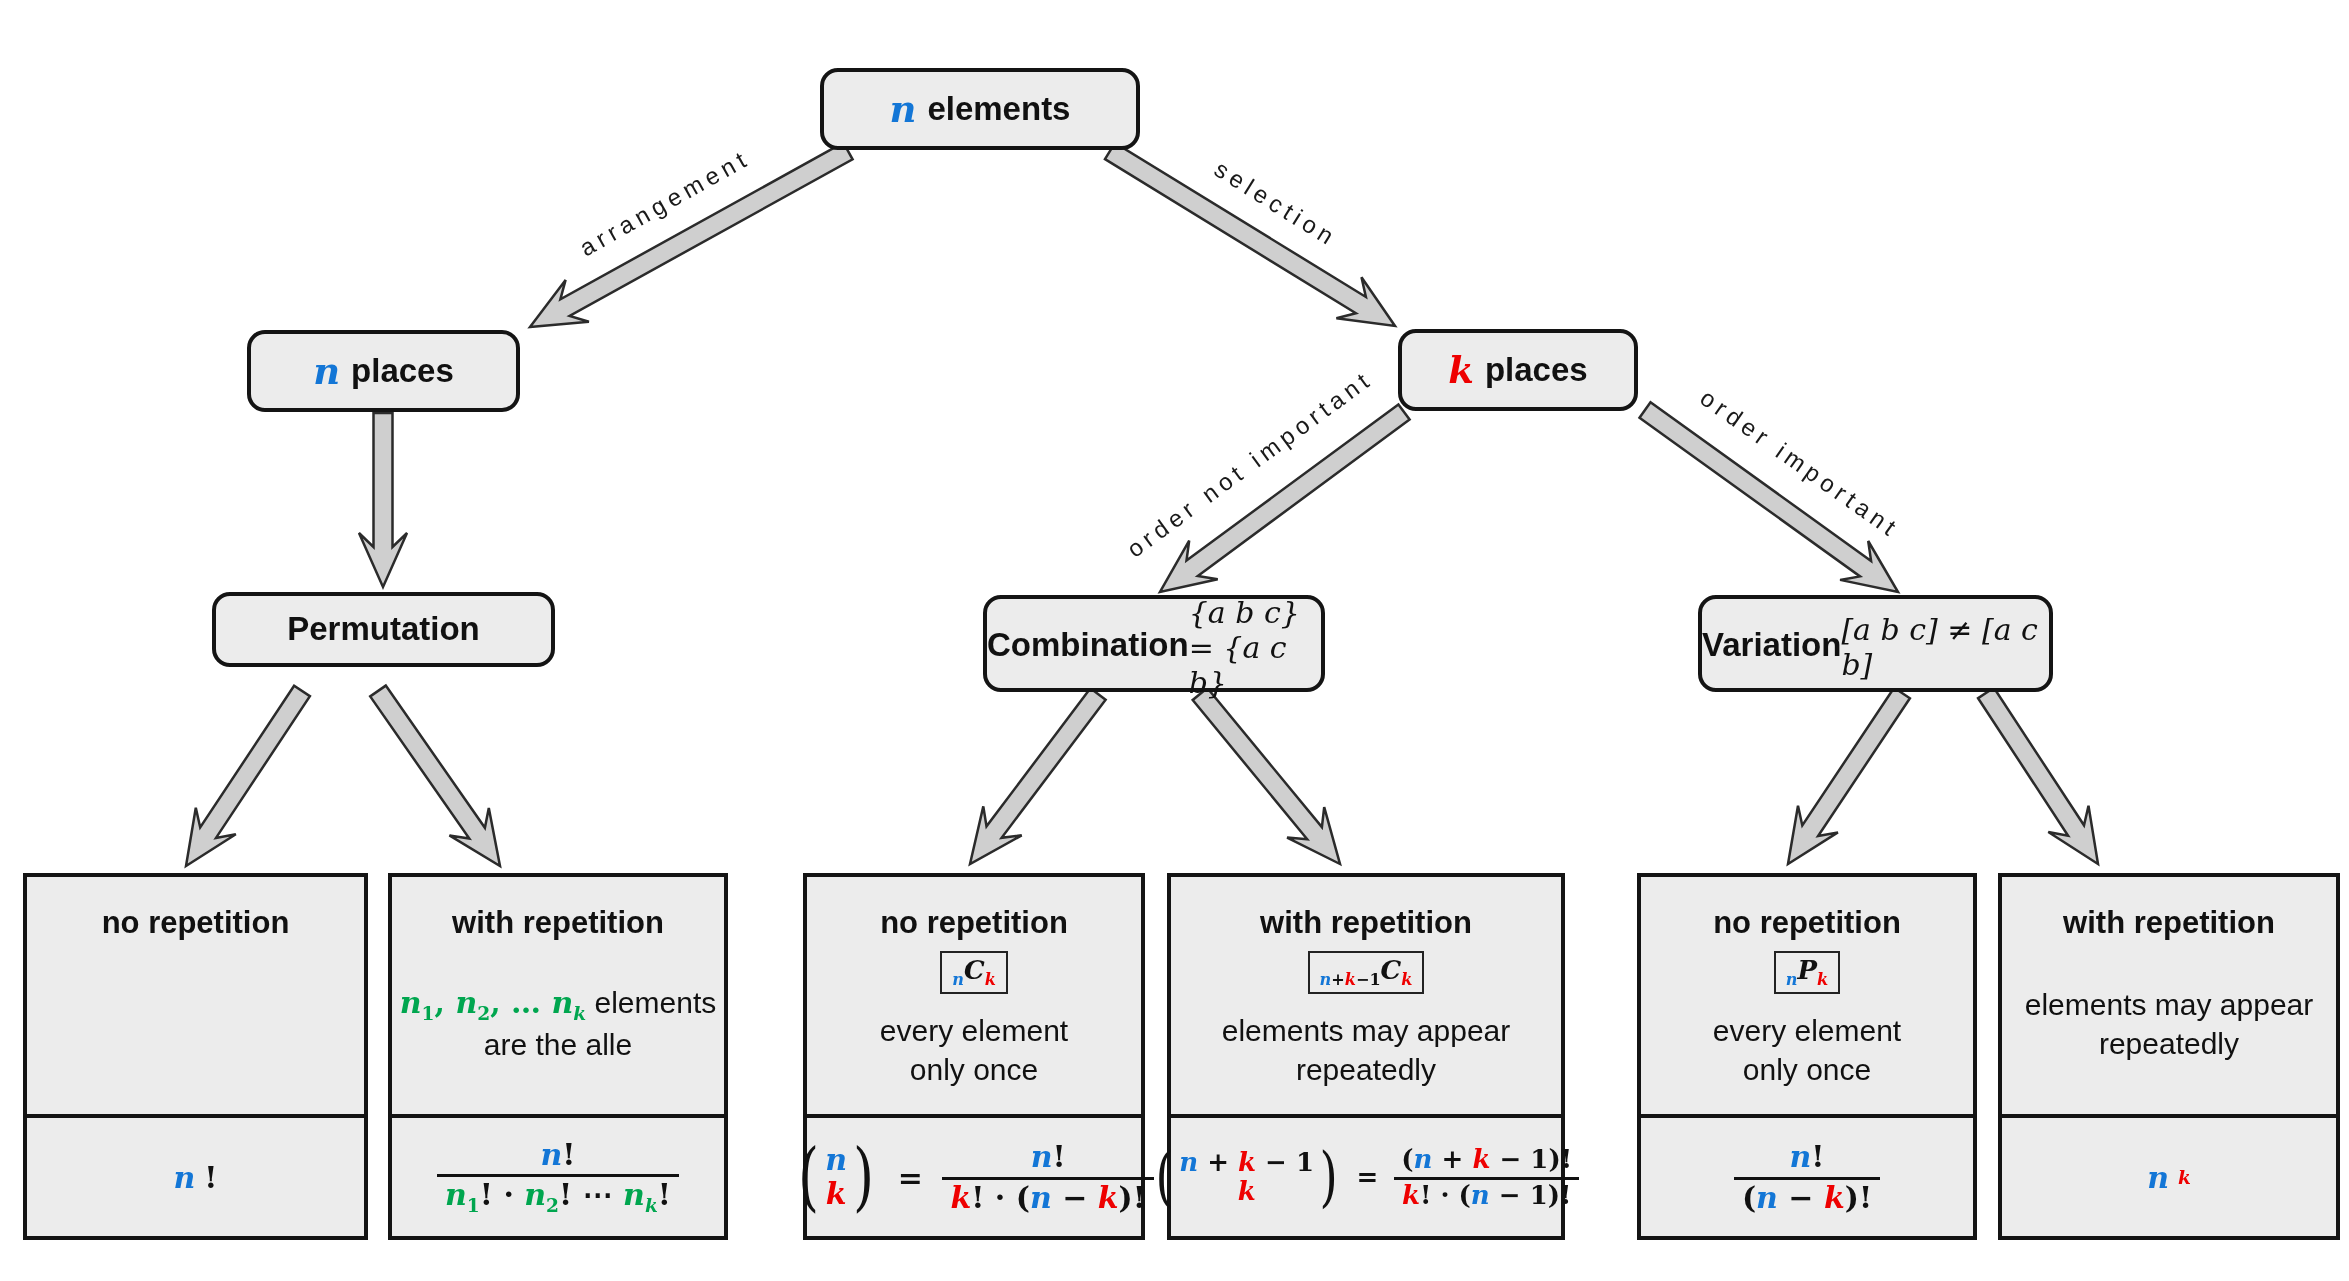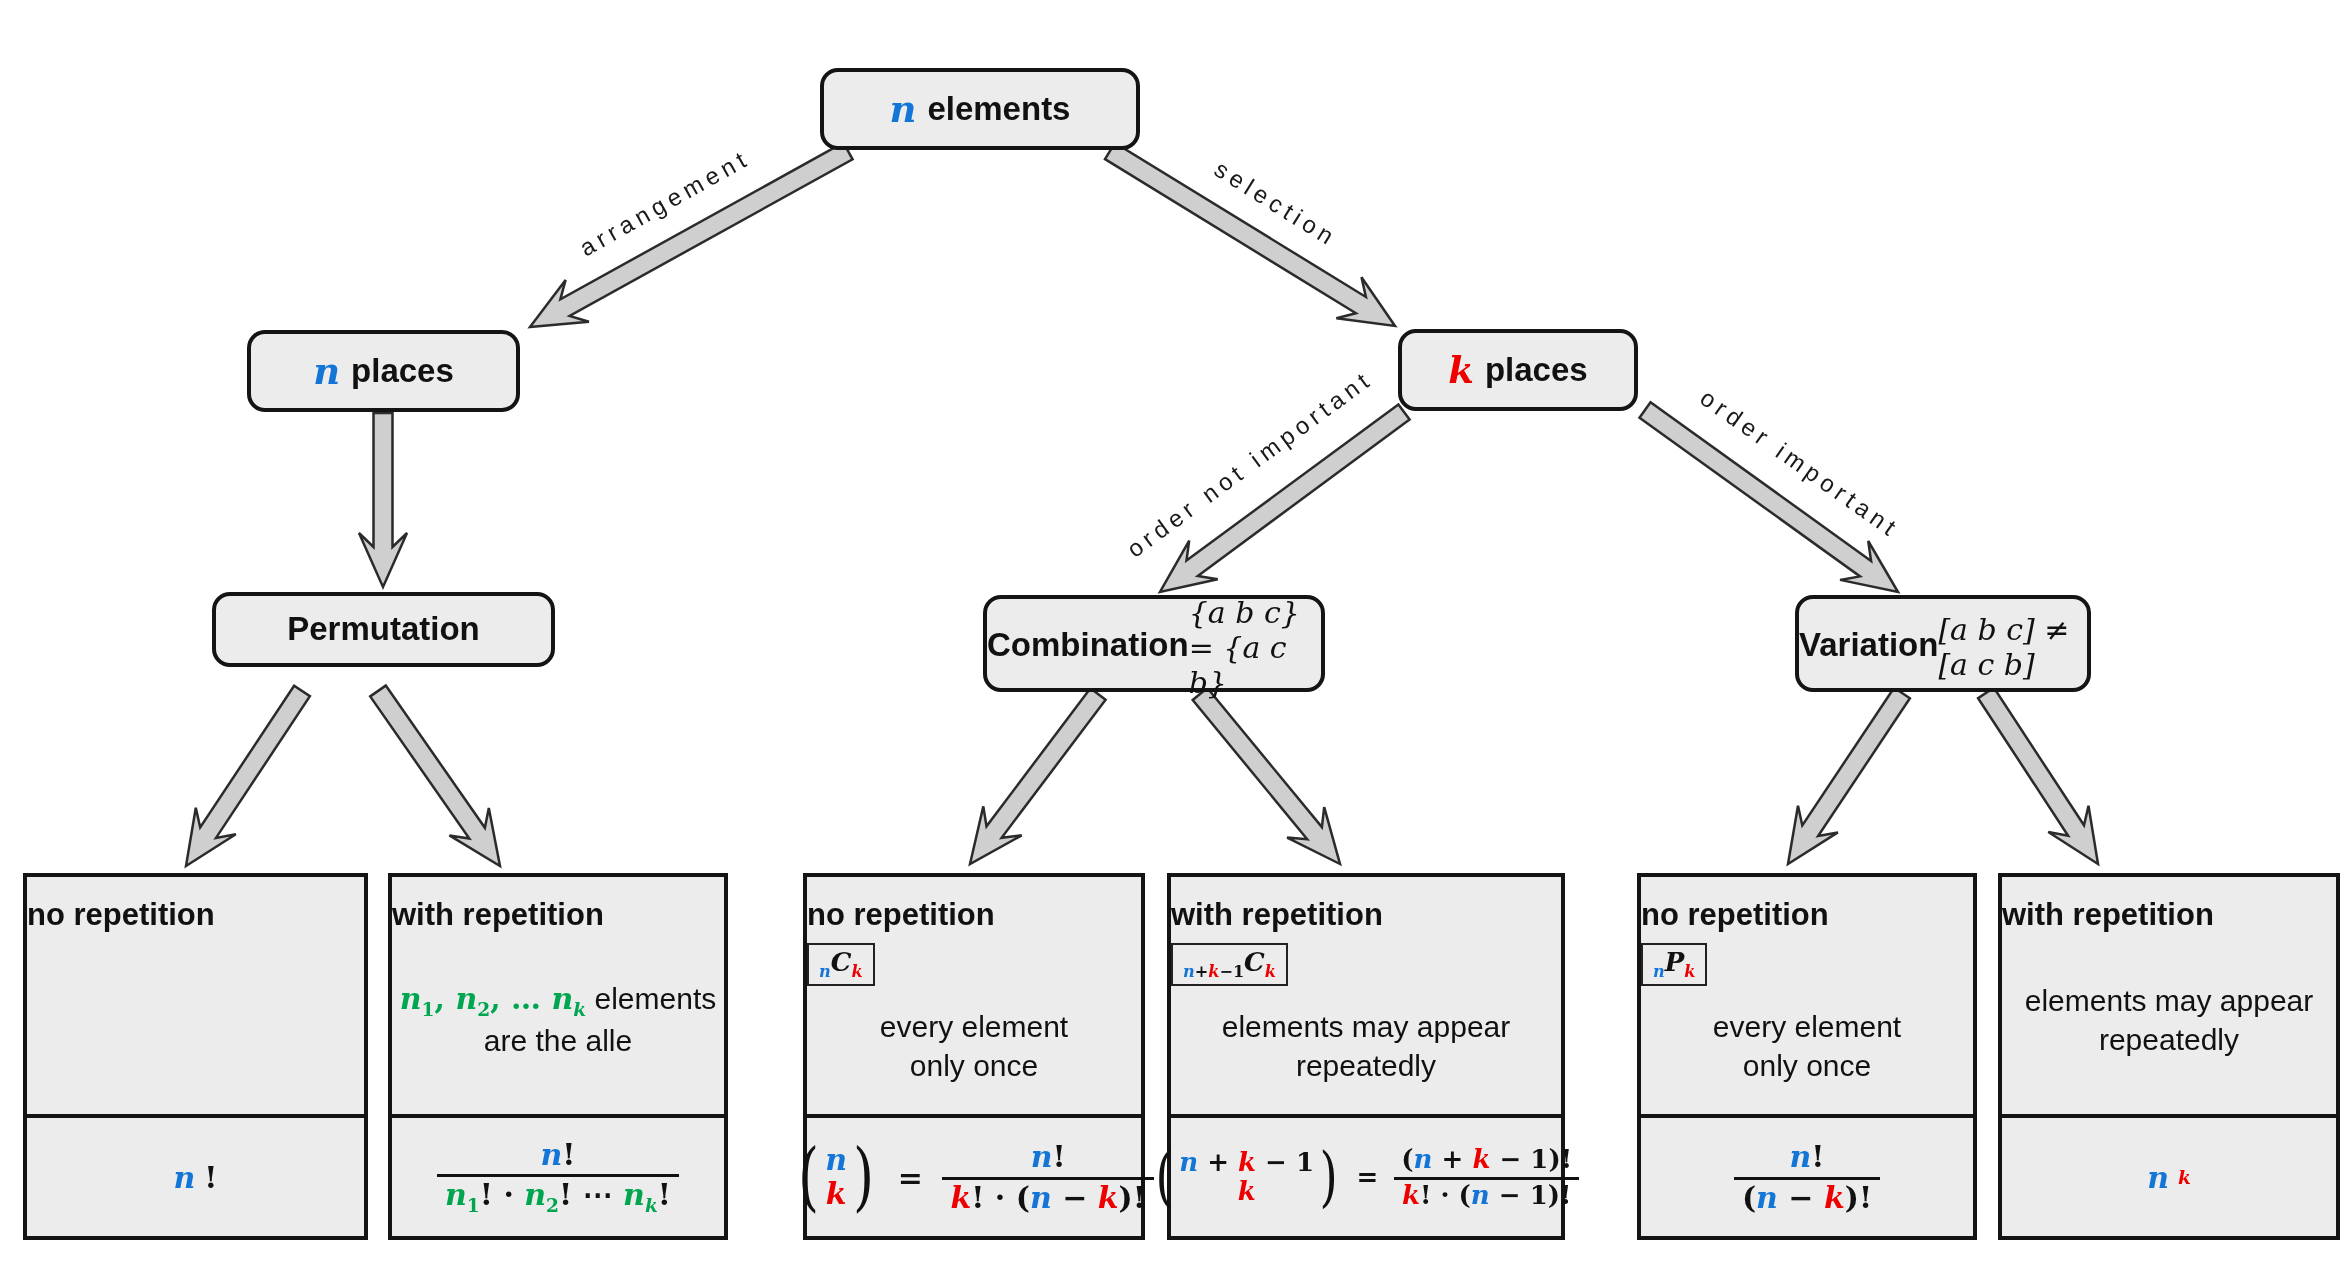--- a/index.html
+++ b/index.html
@@ -21,21 +21,21 @@
   .node-note{font-family:"DejaVu Serif",serif;font-style:italic;font-weight:400;font-size:30px;margin-top:3px;}
 
   
   .edge-label{position:absolute;z-index:2;white-space:nowrap;font-size:24px;letter-spacing:5px;
               color:#1a1a1a;transform:translate(-50%,-50%) rotate(var(--r));}
 
   
   .leaf{position:absolute;top:873px;height:367px;z-index:2;background:var(--fill);
         border:4px solid #141414;box-sizing:border-box;display:flex;flex-direction:column;}
   .leaf-top{height:241px;border-bottom:4px solid #141414;box-sizing:border-box;
-            display:flex;flex-direction:column;padding-top:20px;}
+            display:flex;flex-direction:column;align-items:center;padding-top:28px;}
   .leaf-heading{font-weight:700;font-size:31px;}
   .leaf-badge-row{margin-top:10px;}
   .badge-box{display:inline-block;border:2.5px solid #222;padding:2px 10px 3px;font-size:26px;line-height:1.2;}
   .leaf-desc{flex:1;display:flex;flex-direction:column;justify-content:center;text-align:center;
              font-size:30px;line-height:1.3;padding-bottom:8px;}
   .leaf-bottom{flex:1;display:flex;align-items:center;justify-content:center;gap:9px;font-size:30px;}
   .leaf-bottom.tight{font-size:26px;gap:6px;}
 
   
   .tk{font-family:"DejaVu Serif",serif;font-weight:700;white-space:pre;color:#111;}
@@ -95,21 +95,21 @@
 
   <div class="node" style="left:212px;top:592px;width:343px;height:75px">
     <span class="node-title">Permutation</span>
   </div>
 
   <div class="node twoline" style="left:983px;top:595px;width:342px;height:97px">
     <span class="node-title">Combination</span>
     <span class="node-note">{a b c} = {a c b}</span>
   </div>
 
-  <div class="node twoline" style="left:1795px;top:595px;width:296px;height:97px">
+  <div class="node twoline" style="left:1698px;top:595px;width:355px;height:97px">
     <span class="node-title">Variation</span>
     <span class="node-note">[a b c] ≠ [a c b]</span>
   </div>
 
   <div class="leaf" style="left:23px;width:345px">
     <div class="leaf-top">
       <div class="leaf-heading">no repetition</div>
 
     </div>
     <div class="leaf-bottom">

